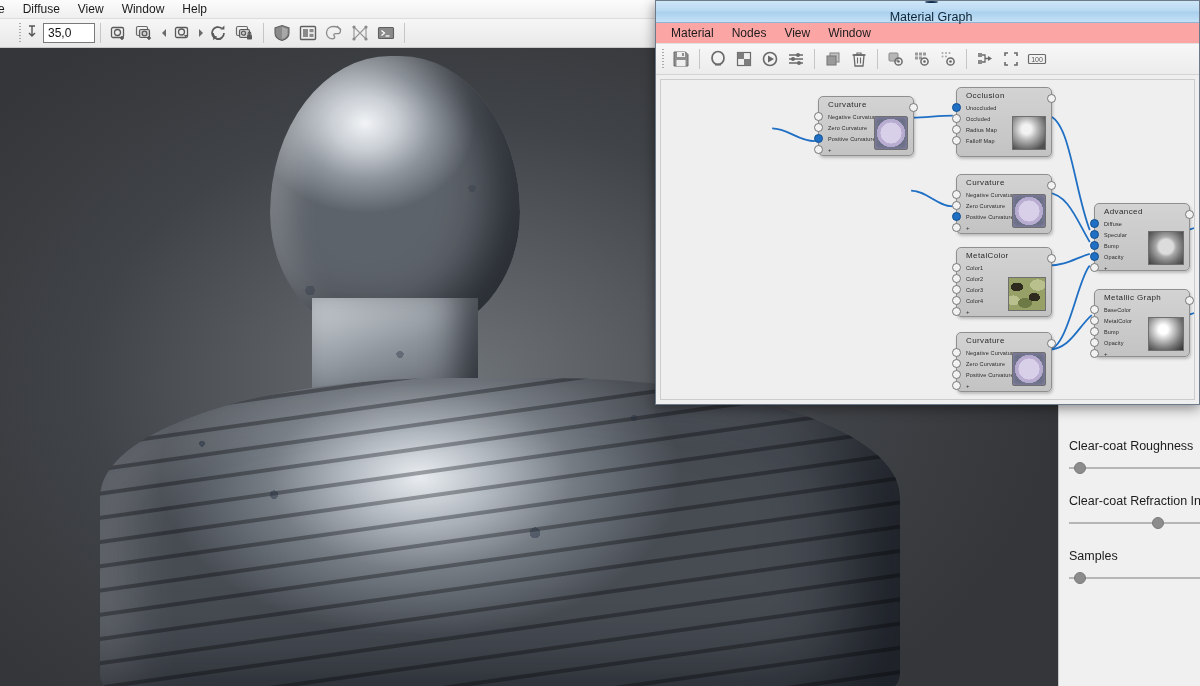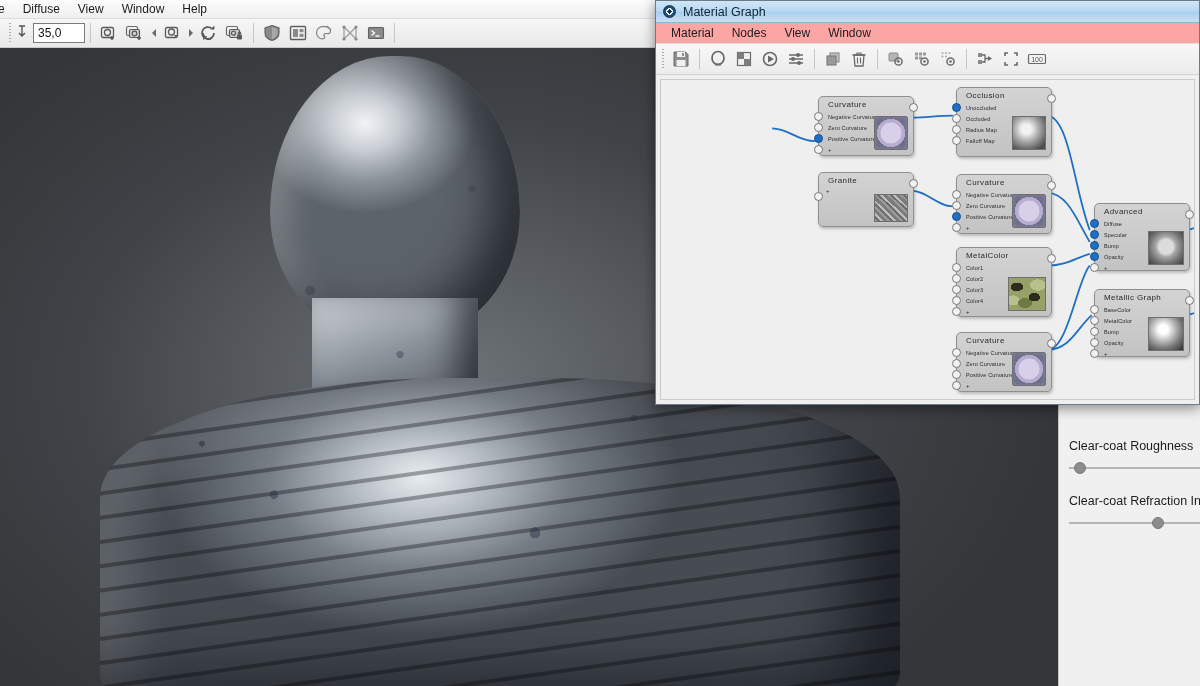--- a/index.html
+++ b/index.html
@@ -75,21 +75,21 @@
     border-bottom: 1px solid #dcdcdc;
     display: flex; align-items: center; padding-left: 2px;
   }
   .menubar .mi {
     font-size: 12px; color: #1b1b1b; padding: 1px 9px; white-space: nowrap;
   }
   .menubar .mi.clipped { padding-left: 0; margin-left: -4px; }
   .toolbar {
     height: 29px; background: linear-gradient(#f6f6f6, #e9e9e9);
     border-bottom: 1px solid #c9c9c9;
-    display: flex; align-items: center; gap: 0px; padding-left: 6px;
+    display: flex; align-items: center; gap: 0px; padding-left: 16px;
   }
   .tb-grip { width: 8px; height: 20px; margin-right: 1px;
     background-image: repeating-linear-gradient(#aaa 0 1px, transparent 1px 3px);
     background-size: 2px 100%; background-repeat: no-repeat; background-position: 3px 0;}
   .spin { width: 16px; height: 22px; position: relative; margin-right: 2px; }
   .numfield {
     width: 52px; height: 20px; background: #fff; border: 1px solid #7a7a7a;
     font-size: 12px; color: #111; padding: 0 4px; line-height: 18px;
     display: flex; align-items: center;
   }
@@ -118,21 +118,21 @@
   .mg-window {
     position: absolute; left: 655px; top: 0px; width: 545px; height: 405px;
     background: #efefef;
     border: 1px solid #6c7a89;
     box-shadow: 0 3px 12px rgba(0,0,0,.45);
   }
   .mg-titlebar {
     height: 22px;
     background: linear-gradient(#cfe6f7 0%, #b8d9f2 48%, #a9d0ee 52%, #c4e1f7 100%);
     border-bottom: 1px solid #8fb4d4;
-    display: flex; align-items: center; padding-left: 7px; gap: 7px;
+    display: flex; align-items: center; padding-left: 7px; gap: 7px; flex-direction: column;
   }
   .mg-icon {
     width: 13px; height: 13px; border-radius: 50%;
     background: radial-gradient(circle at 50% 50%, #16334f 0 26%, #eaf2fa 27% 44%, #1d4e7e 45% 100%);
     border: 1px solid #13304d;
   }
   .mg-title { font-size: 12.5px; color: #0d2436; }
   .mg-menubar {
     height: 21px; background: #fca5a5; border-bottom: 1px solid #e0e0e0;
     display: flex; align-items: center; padding-left: 6px;
@@ -201,20 +201,27 @@
       <div class="slider">
         <div class="track"></div>
         <div class="knob" style="left:5px"></div>
       </div>
     </div>
     <div class="prop">
       <div class="prop-label">Clear-coat Refraction Index</div>
       <div class="slider">
         <div class="track"></div>
         <div class="knob" style="left:83px"></div>
+      </div>
+    </div>
+    <div class="prop">
+      <div class="prop-label">Samples</div>
+      <div class="slider">
+        <div class="track"></div>
+        <div class="knob" style="left:5px"></div>
       </div>
     </div>
   </div>
 
   <div class="appbar">
     <div class="menubar">
       <div class="mi clipped">e</div>
       <div class="mi">Diffuse</div>
       <div class="mi">View</div>
       <div class="mi">Window</div>
@@ -514,28 +521,20 @@
         </div>
         <div class="port filled" style="left:-5px; top:15px;"></div>
         <div class="port" style="left:-5px; top:26px;"></div>
         <div class="port" style="left:-5px; top:37px;"></div>
         <div class="port" style="left:-5px; top:48px;"></div>
         <div class="port" style="right:-5px; top:6px;"></div>
         <div class="thumb" style="right:5px; bottom:6px; width:34px; height:34px;
              background: radial-gradient(circle at 42% 38%, #f2f2f2 0 18%, #b8b8b8 40%, #4f4f4f 85%), #5b5b5b;"></div>
       </div>
 
-      <div class="node" style="left:157px; top:92px; width:96px; height:55px;">
-        <div class="node-title">Granite</div>
-        <div class="port" style="left:-5px; top:19px;"></div>
-        <div class="node-plus" style="position:absolute; left:7px; top:15px;">+</div>
-        <div class="port" style="right:-5px; top:6px;"></div>
-        <div class="thumb" style="right:5px; bottom:4px; width:34px; height:28px;
-             background: repeating-linear-gradient(44deg,#9a9a9a 0 2px,#6e6e6e 2px 4px,#bdbdbd 4px 6px,#7c7c7c 6px 9px), #8c8c8c;"></div>
-      </div>
 
       <div class="node" style="left:295px; top:94px; width:96px; height:60px;">
         <div class="node-title">Curvature</div>
         <div class="port-list">
           <div class="port-row">
               <span class="port-name">Negative Curvature</span>
             </div>
           <div class="port-row">
               <span class="port-name">Zero Curvature</span>
             </div>

